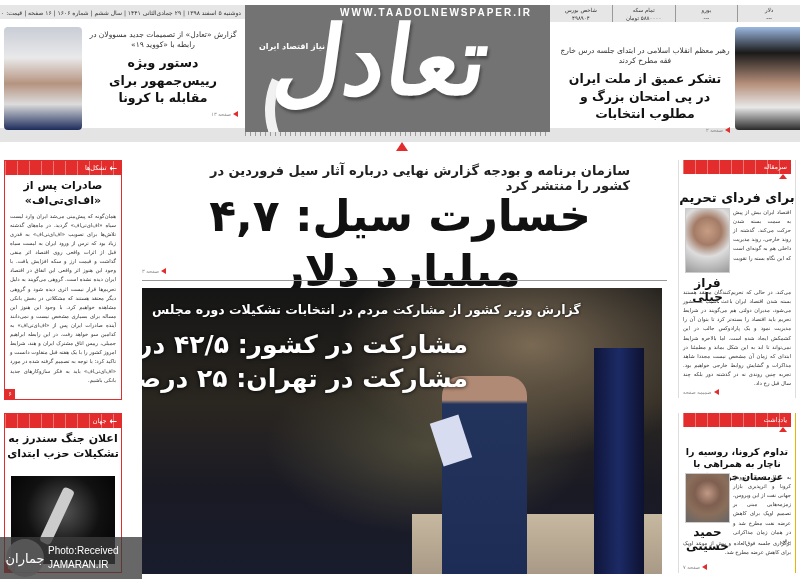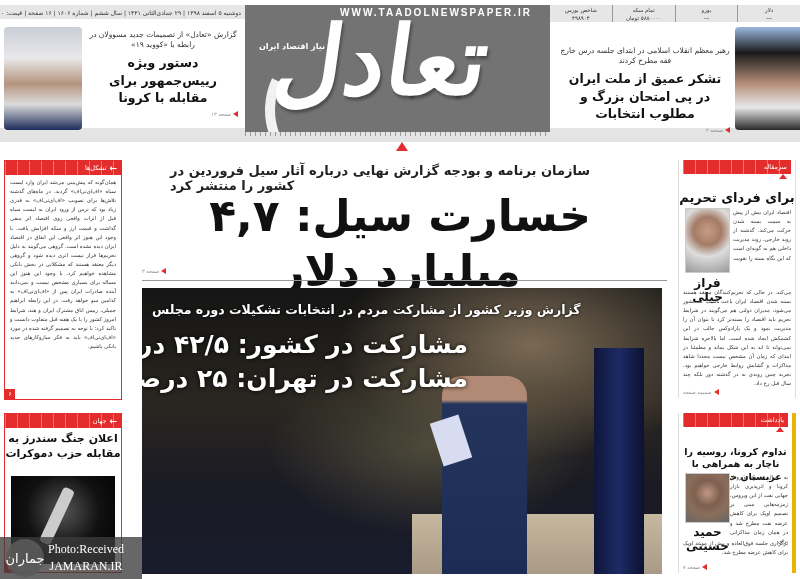--- a/index.html
+++ b/index.html
@@ -65,21 +65,21 @@
   .photo-rouhani { left: 4px; top: 5px; width: 78px; height: 103px; background: linear-gradient(180deg,#c9cdd6 0%,#e9e9ea 30%,#b59480 55%,#dcdcdc 75%,#1c2b5a 100%); }
   .photo-khamenei { left: 185px; top: 5px; width: 76px; height: 103px; background: linear-gradient(180deg,#9cb8e0 0%,#1a1a1a 25%,#b58f7a 55%,#e8e8e8 78%,#2a2a2a 100%); }
   .kicker { font-size: 7.5px; color: #333; text-align: center; direction: rtl; line-height: 1.35; }
   .headline-sm { font-weight: bold; font-size: 12.5px; text-align: center; direction: rtl; line-height: 1.4; color: #111; }
   .tl-text { position: absolute; left: 88px; top: 8px; width: 150px; }
   .tr-text { position: absolute; left: 10px; top: 24px; width: 170px; }
   .page-ref { font-size: 5px; color: #888; direction: rtl; display: flex; align-items: center; gap: 2px; }
   .page-ref .tri { width: 0; height: 0; border-top: 3px solid transparent; border-bottom: 3px solid transparent; border-right: 5px solid #e32c2c; }
 
   
-  .main-kicker { position: absolute; left: 170px; top: 163px; width: 460px; text-align: left; font-size: 13px; font-weight: bold; direction: rtl; color: #222; }
+  .main-kicker { position: absolute; left: 170px; top: 163px; width: 460px; text-align: right; font-size: 13px; font-weight: bold; direction: rtl; color: #222; }
   .main-headline { position: absolute; left: 150px; top: 188px; width: 500px; text-align: center; font-size: 44px; font-weight: bold; direction: rtl; color: #111; line-height: 1.25; letter-spacing: -1px; }
   .main-pageref { position: absolute; left: 142px; top: 268px; }
   .main-rule { position: absolute; left: 142px; top: 280px; width: 525px; height: 1px; background: #999; }
 
   
   .big-photo {
     position: absolute; left: 142px; top: 288px; width: 520px; height: 286px; overflow: hidden;
     background:
       radial-gradient(ellipse at 75% 20%, #7a6a54 0%, transparent 35%),
       radial-gradient(ellipse at 55% 55%, #4d4a3a 0%, transparent 40%),
@@ -104,38 +104,38 @@
   .left1 { left: 4px; top: 160px; width: 118px; height: 240px; }
   .left2 { left: 4px; top: 413px; width: 118px; height: 160px; }
   .side-title { font-weight: bold; font-size: 11px; text-align: center; direction: rtl; line-height: 1.35; margin-top: 4px; }
   .side-body { font-size: 5.3px; line-height: 1.72; direction: rtl; text-align: justify; padding: 3px 5px; color: #333; }
   .page-num { position: absolute; left: 0; bottom: 0; width: 10px; height: 10px; background: #e32c2c; color: #fff; font-size: 6px; text-align: center; line-height: 10px; }
   .left2-photo { position: absolute; left: 6px; top: 62px; width: 104px; height: 88px; background: radial-gradient(ellipse at 50% 40%, #555 0%, #111 50%, #000 100%); }
   .left2-photo .arm { position: absolute; left: 40px; top: 10px; width: 12px; height: 60px; background: #ccc; transform: rotate(25deg); border-radius: 4px; }
 
   
   .right1 { left: 678px; top: 160px; width: 118px; height: 238px; border: none; border-left: 1px solid #ddd; border-right: 1px solid #ddd; }
-  .right2 { left: 678px; top: 413px; width: 118px; height: 160px; border: none; border-left: 1px solid #ddd; border-right: 4px solid #eab308; }
+  .right2 { left: 678px; top: 413px; width: 118px; height: 160px; border: none; border-left: 1px solid #ddd; border-right: 1px solid #eab308; }
   .r-header-tri { position: absolute; right: 8px; top: 14px; width: 0; height: 0; border-left: 4px solid transparent; border-right: 4px solid transparent; border-bottom: 5px solid #e32c2c; }
   .r-title { font-weight: bold; font-size: 13px; text-align: center; direction: rtl; margin-top: 16px; line-height: 1.3; }
   .r-photo { position: absolute; border: 1px solid #ccc; }
   .r-photo-a { left: 6px; top: 48px; width: 45px; height: 65px; background: radial-gradient(circle at 50% 35%, #c79e84 0%, #a47b66 30%, #ddd 55%, #999 100%); }
   .r-photo-b { left: 6px; top: 60px; width: 45px; height: 50px; background: radial-gradient(circle at 50% 40%, #c19a86 0%, #7f5f50 35%, #8a6e5a 60%, #666 100%); }
   .r-photo-name { position: absolute; left: 6px; width: 45px; font-size: 12px; font-weight: bold; text-align: center; direction: rtl; }
   .r-col-text { position: absolute; right: 4px; width: 58px; font-size: 5.3px; line-height: 1.72; direction: rtl; text-align: justify; color: #333; }
   .r-full-text { position: absolute; left: 4px; right: 4px; font-size: 5.3px; line-height: 1.72; direction: rtl; text-align: justify; color: #333; }
   .r-pageref { position: absolute; left: 4px; bottom: 3px; }
 
   
   .watermark {
     position: absolute; left: 0; top: 537px; width: 142px; height: 42px; background: rgba(60,60,60,.78);
     display: flex; align-items: center; gap: 4px; padding-left: 6px;
   }
   .wm-logo { width: 38px; height: 38px; border-radius: 50%; background: rgba(90,90,90,.9); color: #fff; font-size: 13px; font-weight: normal; display: flex; align-items: center; justify-content: center; direction: rtl; }
-  .wm-text { color: #fff; font-family: Liberation Serif, serif; font-size: 12px; line-height: 1.4; text-align: center; }
+  .wm-text { color: #fff; font-family: Liberation Sans, sans-serif; font-size: 10px; line-height: 1.4; }
 </style>
 </head>
 <body>
 
 <div class="meta-left">
   <span>دوشنبه ۵ اسفند ۱۳۹۸ | ۲۹ جمادی‌الثانی ۱۴۴۱ | سال ششم | شماره ۱۶۰۶ | ۱۶ صفحه | قیمت: ۲۰۰۰ تومان</span>
 
 </div>
 
 <div class="market-bar">
@@ -209,30 +209,31 @@
   <div class="photo-kicker">گزارش وزیر کشور از مشارکت مردم در انتخابات تشکیلات دوره مجلس</div>
   <div class="photo-headline ph1">مشارکت در کشور: ۴۲/۵ درصد</div>
   <div class="photo-headline ph2">مشارکت در تهران: ۲۵ درصد</div>
 </div>
 
 <div class="side-box left1">
   <div class="side-header">
     <span class="arrow">←</span>
     <span>تشکل‌ها</span>
   </div>
+  <div class="side-title">صادرات پس از «اف‌ای‌تی‌اف»</div>
   <div class="side-body">همان‌گونه که پیش‌بینی می‌شد ایران وارد لیست سیاه «اف‌ای‌تی‌اف» گردید. در ماه‌های گذشته تلاش‌ها برای تصویب «اف‌ای‌تی‌اف» به قدری زیاد بود که ترس از ورود ایران به لیست سیاه قبل از اثرات واقعی روی اقتصاد اثر منفی گذاشت و قیمت ارز و سکه افزایش یافت. با وجود این هنوز اثر واقعی این اتفاق در اقتصاد ایران دیده نشده است. گروهی می‌گویند به دلیل تحریم‌ها قرار نیست اثری دیده شود و گروهی دیگر معتقد هستند که مشکلاتی در بخش بانکی مشاهده خواهیم کرد. با وجود این هنوز این مساله برای بسیاری مشخص نیست و نمی‌دانند آینده صادرات ایران پس از «اف‌ای‌تی‌اف» به کدامین سو خواهد رفت. در این رابطه ابراهیم جمیلی، رییس اتاق مشترک ایران و هند، شرایط امروز کشور را با یک هفته قبل متفاوت دانست و تاکید کرد: با توجه به تصمیم گرفته شده در مورد «اف‌ای‌تی‌اف» باید به فکر سازوکارهای جدید بانکی باشیم.</div>
   <div class="page-num">۶</div>
 </div>
 
 <div class="side-box left2">
   <div class="side-header">
     <span class="arrow">←</span>
     <span>جهان</span>
   </div>
-  <div class="side-title">اعلان جنگ سندرز به مقابله حزب دموکرات</div>
+  <div class="side-title">اعلان جنگ سندرز به تشکیلات حزب ابتدای</div>
   <div class="left2-photo">
     <div class="arm"></div>
   </div>
   <div class="page-num">۱۵</div>
 </div>
 
 <div class="side-box right1">
   <div class="side-header" style="margin:0 4px;">
     <span>سرمقاله</span>
   </div>

